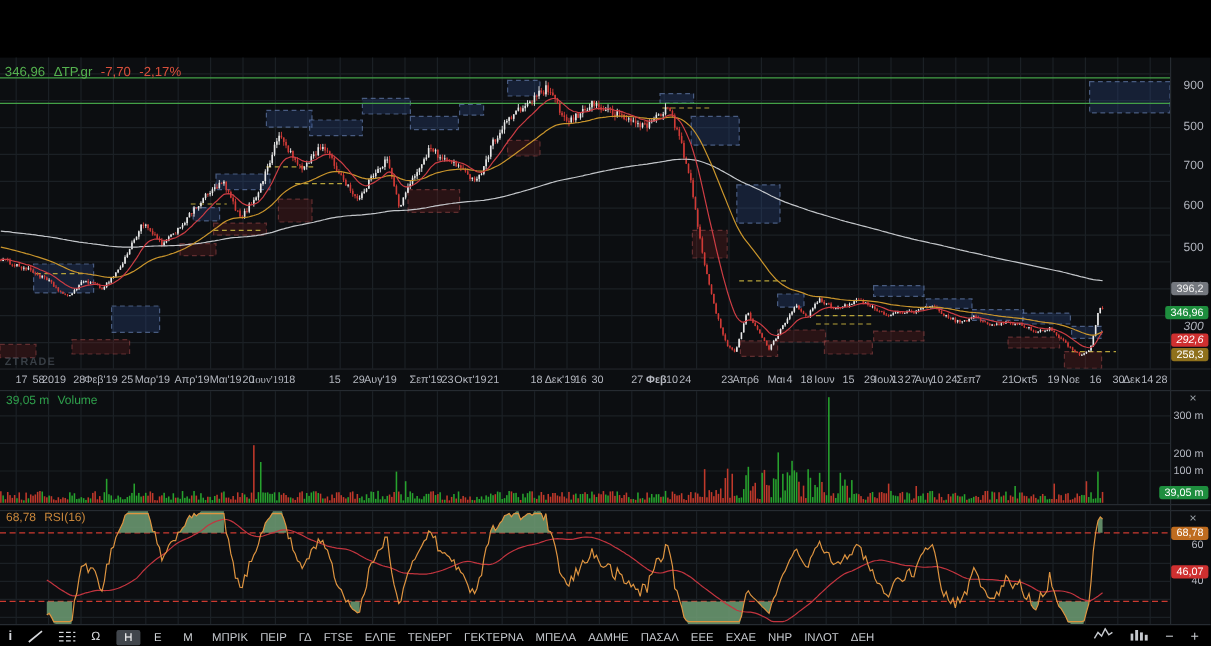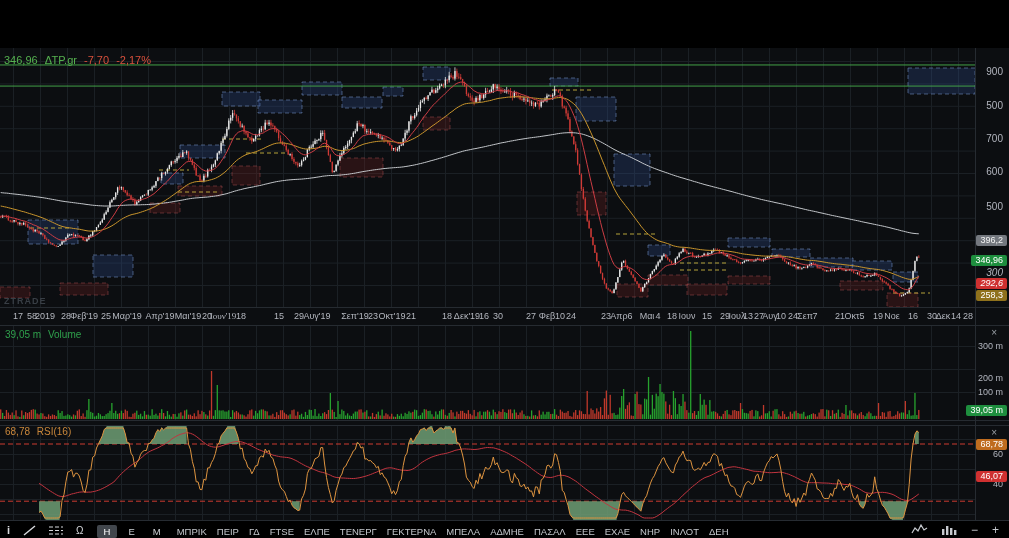--- a/index.html
+++ b/index.html
@@ -1755,21 +1755,21 @@
       <div class="ov date-label" style="left: 317px;">Αυγ'19</div>
       <div class="ov date-label" style="left: 355px;">Σεπ'19</div>
       <div class="ov date-label" style="left: 373px;">23</div>
       <div class="ov date-label" style="left: 392px;">Οκτ'19</div>
       <div class="ov date-label" style="left: 411px;">21</div>
       <div class="ov date-label" style="left: 447px;">18</div>
       <div class="ov date-label" style="left: 467px;">Δεκ'19</div>
       <div class="ov date-label" style="left: 484px;">16</div>
       <div class="ov date-label" style="left: 498px;">30</div>
       <div class="ov date-label" style="left: 531px;">27</div>
-      <div class="ov date-label" style="left: 547px;">Φεβ</div>
+      <div class="ov date-label" style="left: 547px; font-weight: bold;">Φεβ</div>
       <div class="ov date-label" style="left: 560px;">10</div>
       <div class="ov date-label" style="left: 571px;">24</div>
       <div class="ov date-label" style="left: 606px;">23</div>
       <div class="ov date-label" style="left: 619px;">Απρ</div>
       <div class="ov date-label" style="left: 630px;">6</div>
       <div class="ov date-label" style="left: 647px;">Μαι</div>
       <div class="ov date-label" style="left: 658px;">4</div>
       <div class="ov date-label" style="left: 672px;">18</div>
       <div class="ov date-label" style="left: 687px;">Ιουν</div>
       <div class="ov date-label" style="left: 707px;">15</div>

